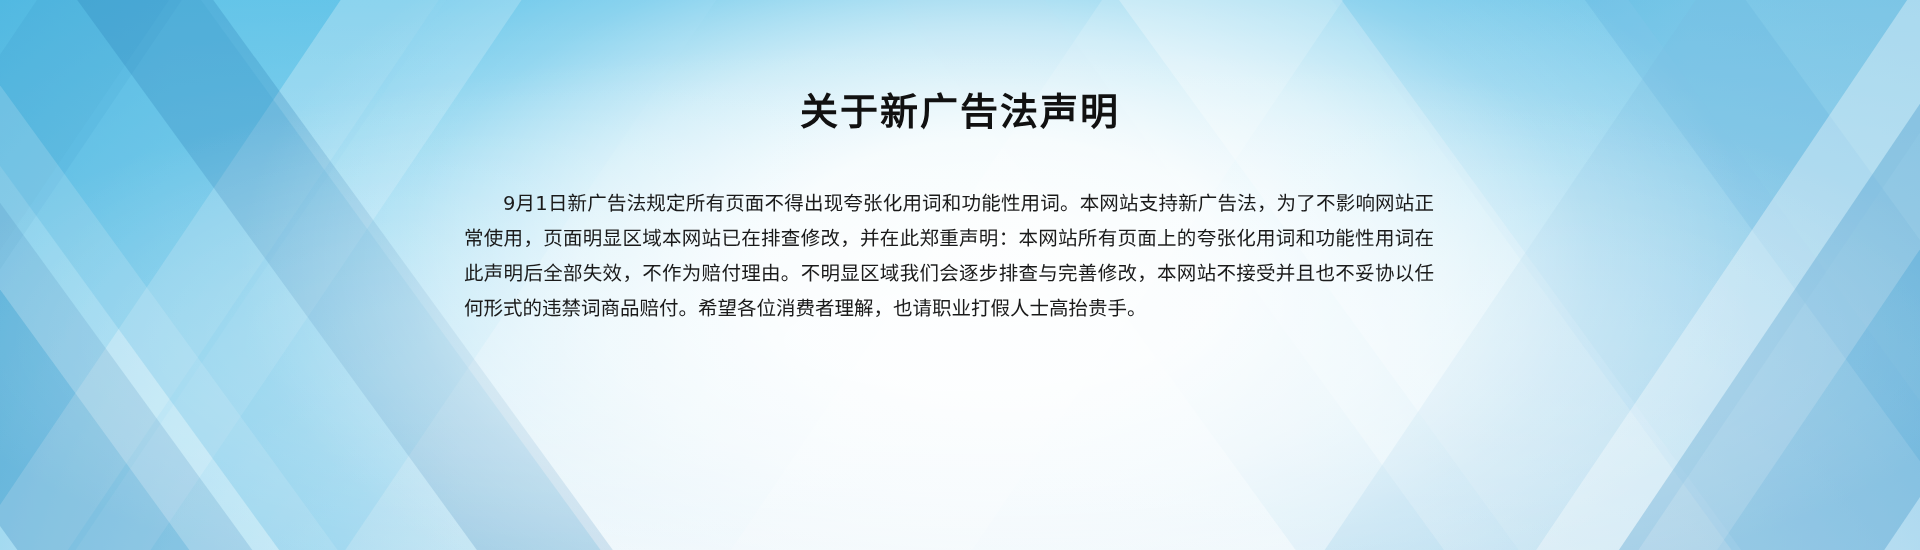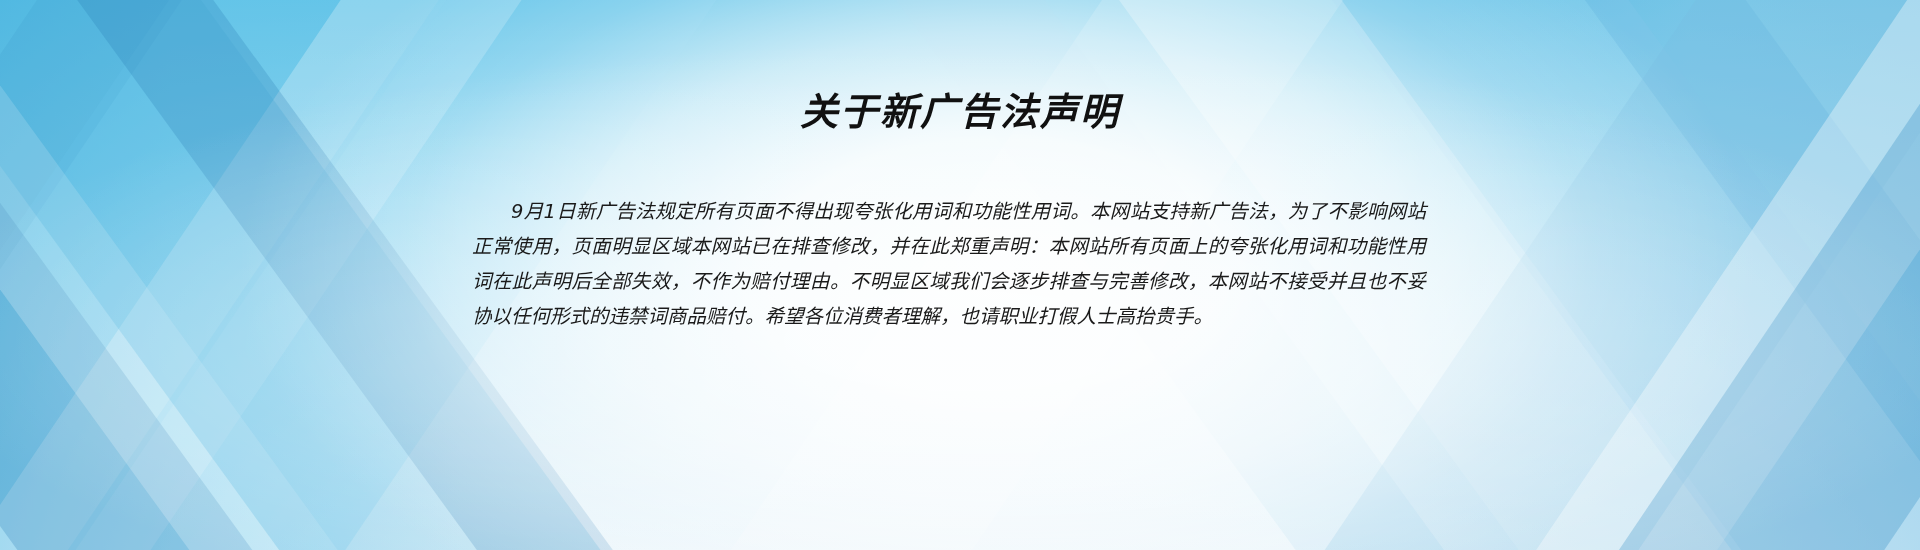--- a/index.html
+++ b/index.html
@@ -105,21 +105,20 @@
         rgba(255,255,255,0.00) 100%);
   }
 
   
   .content {
     position: absolute;
     left: 0;
     top: 0;
     width: 1612px;
     height: 550px;
-    font-style: italic;
   }
 
   .title {
     position: absolute;
     left: 0;
     top: 88px;
     width: 1920px;
     text-align: center;
     font-size: 38px;
     font-weight: bold;
@@ -133,21 +132,21 @@
     left: 456px;
     top: 178px;
     width: 986px;
     font-size: 19.5px;
     line-height: 35px;
     color: #1a1a1a;
     text-align: justify;
     text-justify: inter-ideograph;
   }
   .para {
-    margin: 16px;
+    margin: 8px;
   }
   .para.indent {
     text-indent: 2em;
   }
 </style>
 </head>
 <body>
 
 <div class="banner">
 

